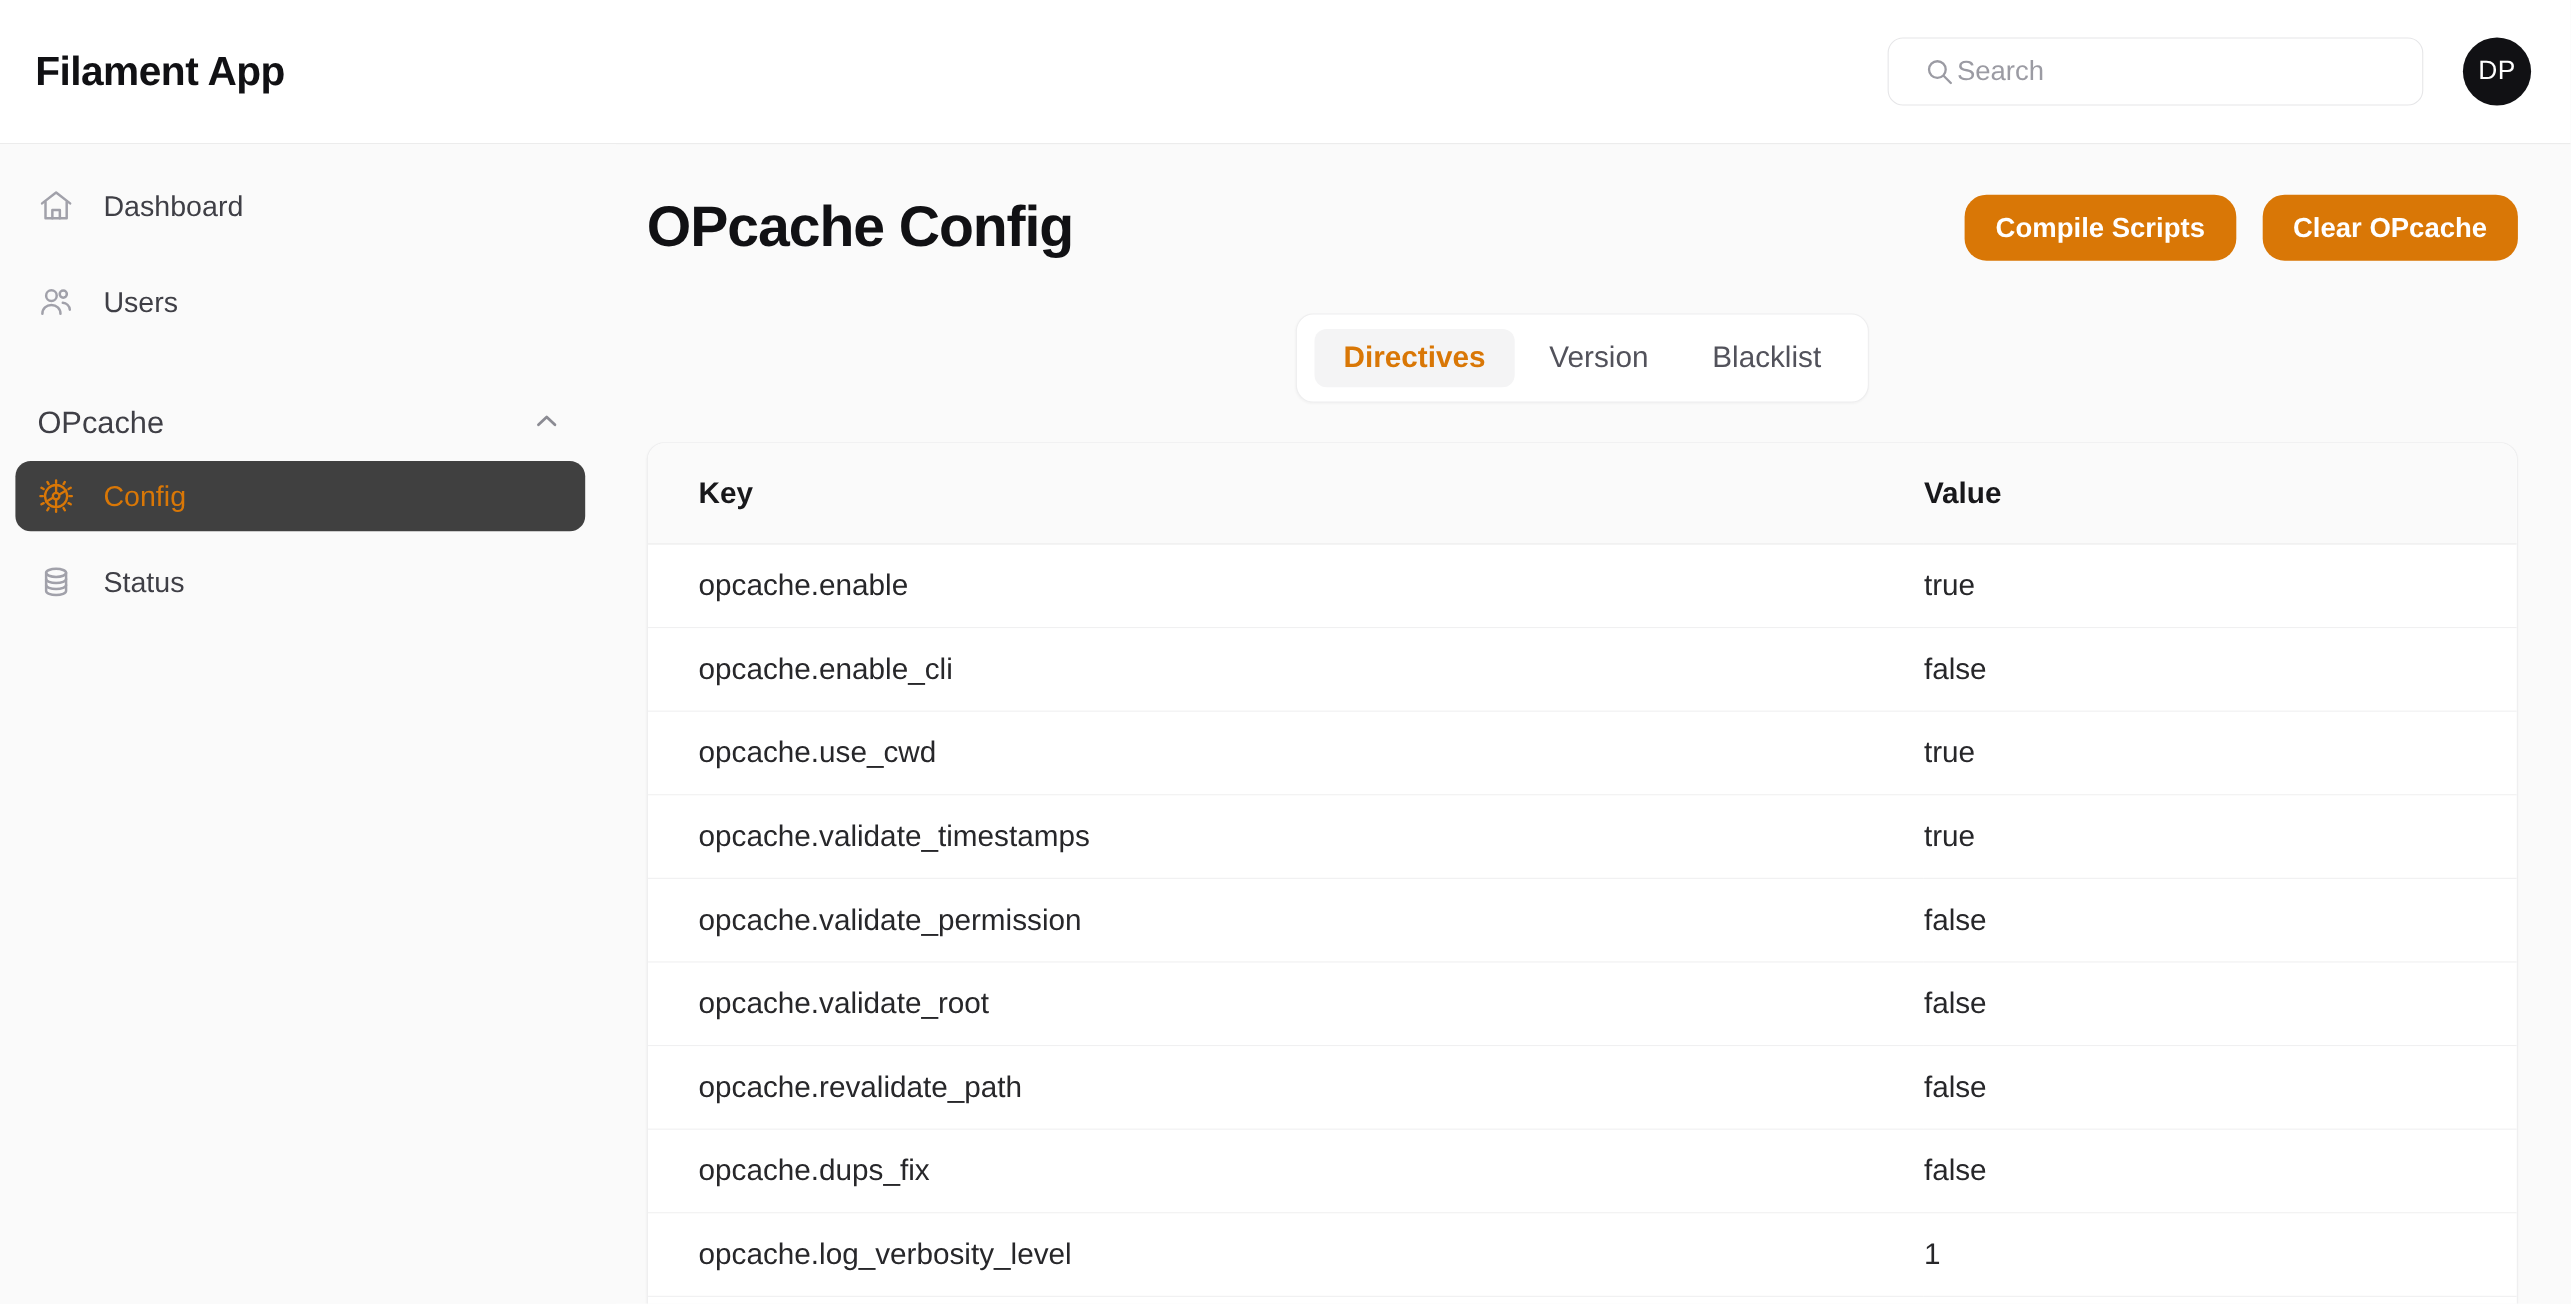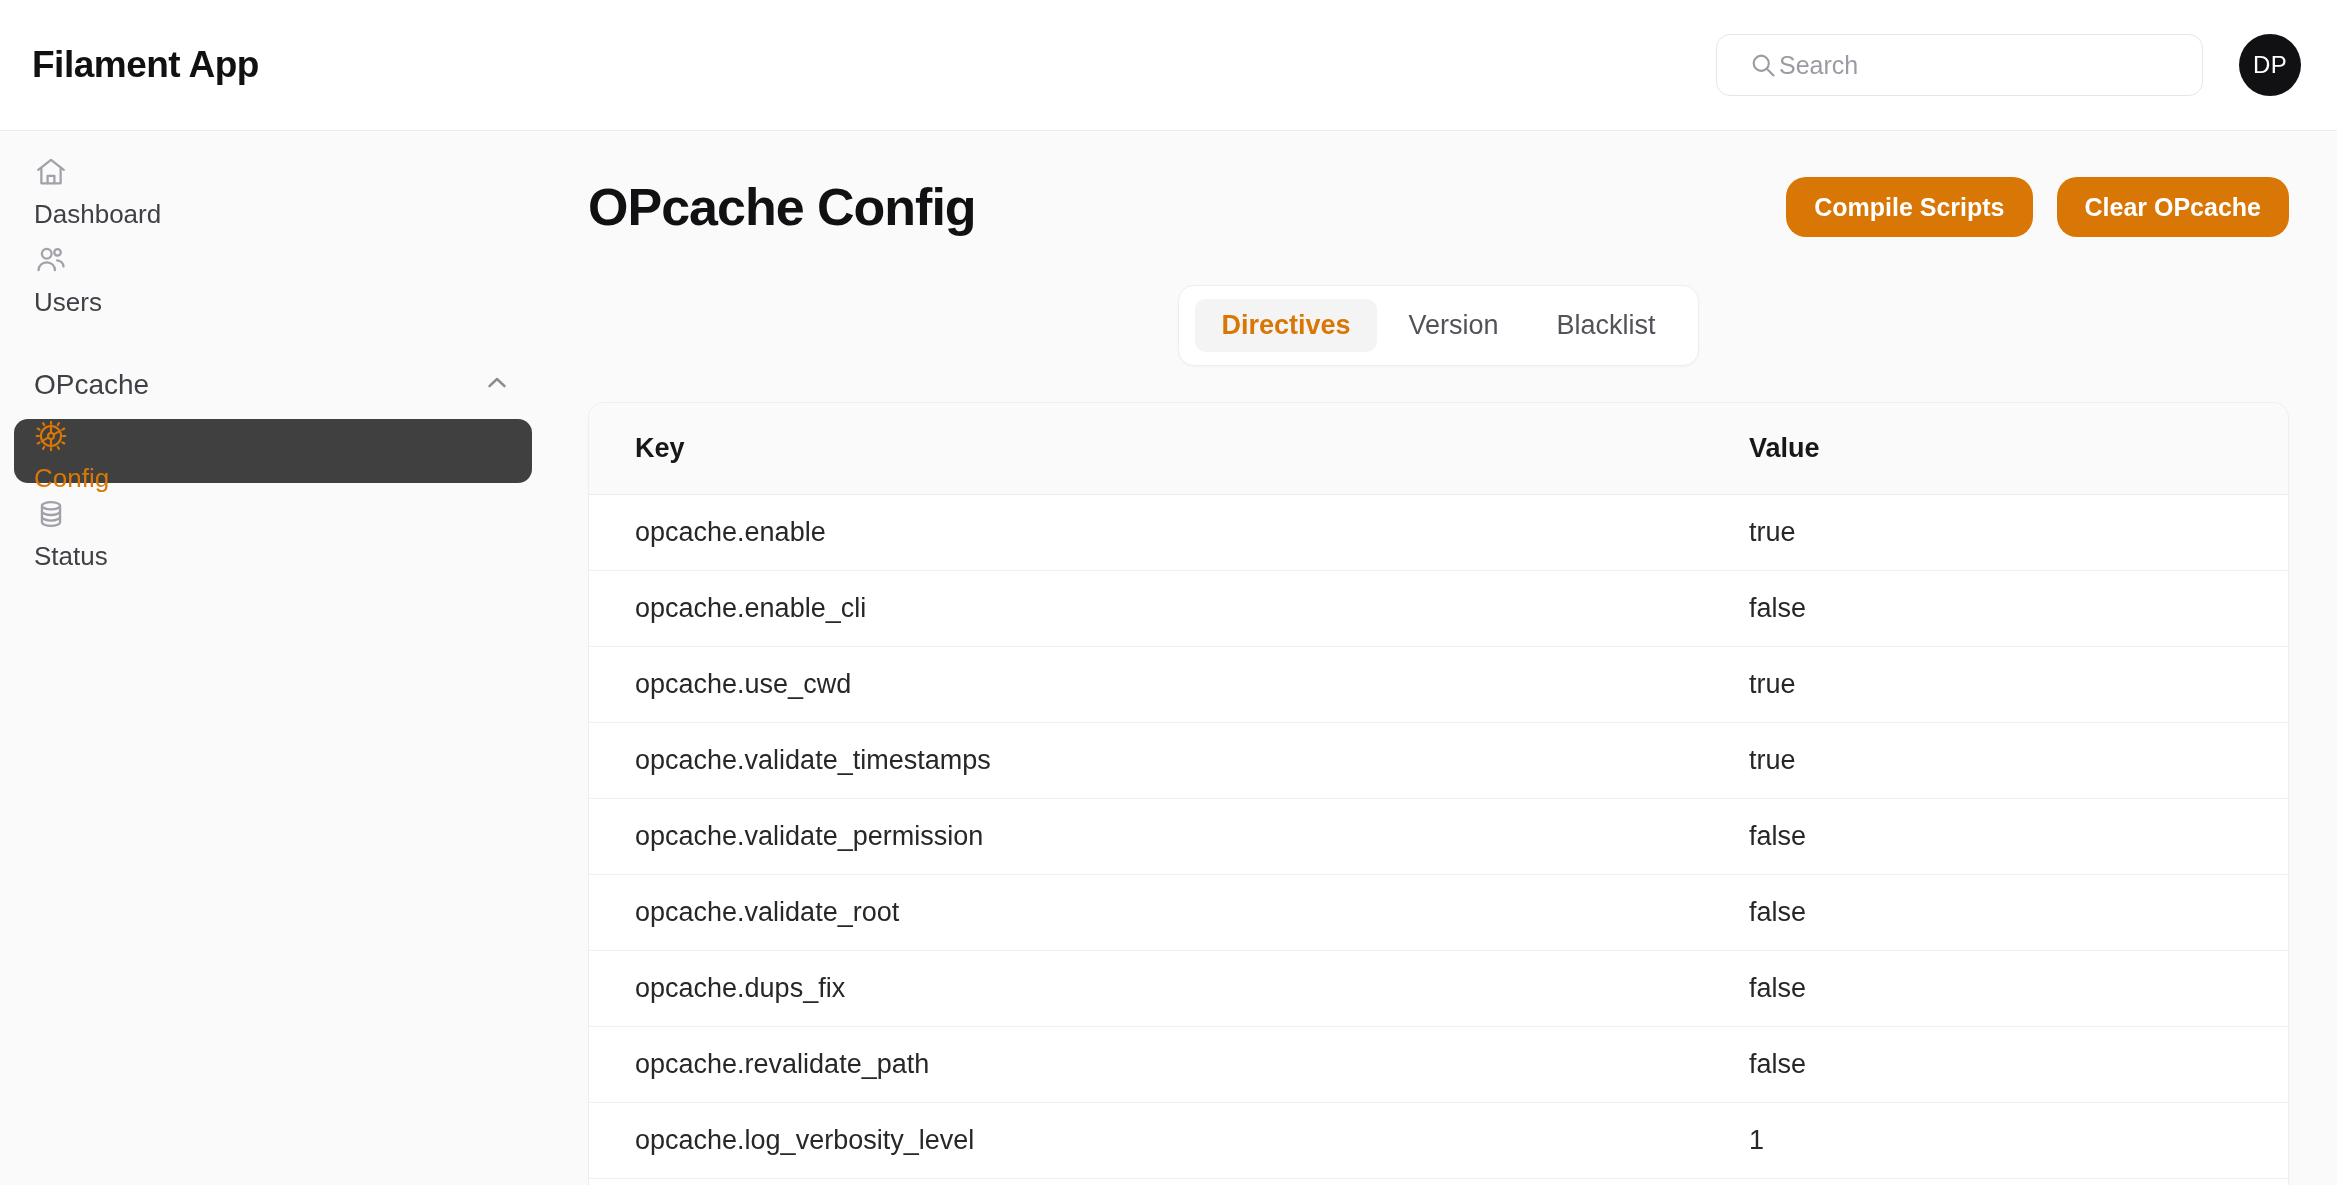--- a/index.html
+++ b/index.html
@@ -75,26 +75,26 @@
 
   
   .sidebar {
     width: 560px;
     flex: 0 0 560px;
     background: #fafafa;
     padding: 24px 28px 0 14px;
   }
   .nav-item {
     display: flex;
-    gap: 10px;
+    align-items: center;
+    gap: 26px;
     height: 64px;
     padding: 0 20px;
     border-radius: 14px;
     cursor: pointer;
-    flex-direction: column;
   }
   .nav-item + .nav-item { margin-top: 24px; }
   .nav-item .nav-label {
     font-size: 26px;
     color: #3f3f46;
     white-space: nowrap;
   }
   .nav-item svg { display: block; flex: 0 0 auto; }
   .nav-item.active { background: #404040; }
   .nav-item.active .nav-label { color: #d97706; font-weight: normal; }
@@ -349,25 +349,25 @@
           </tr>
           <tr>
             <td>opcache.validate_permission</td>
             <td class="col-value">false</td>
           </tr>
           <tr>
             <td>opcache.validate_root</td>
             <td class="col-value">false</td>
           </tr>
           <tr>
+            <td>opcache.revalidate_path</td>
+            <td class="col-value">false</td>
+          </tr>
+          <tr>
             <td>opcache.dups_fix</td>
-            <td class="col-value">false</td>
-          </tr>
-          <tr>
-            <td>opcache.revalidate_path</td>
             <td class="col-value">false</td>
           </tr>
           <tr>
             <td>opcache.log_verbosity_level</td>
             <td class="col-value">1</td>
           </tr>
           <tr>
             <td>opcache.memory_consumption</td>
             <td class="col-value">134217728</td>
           </tr>

